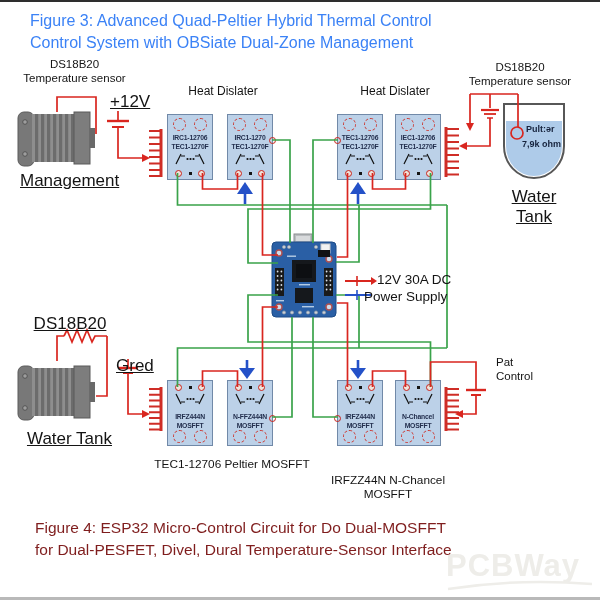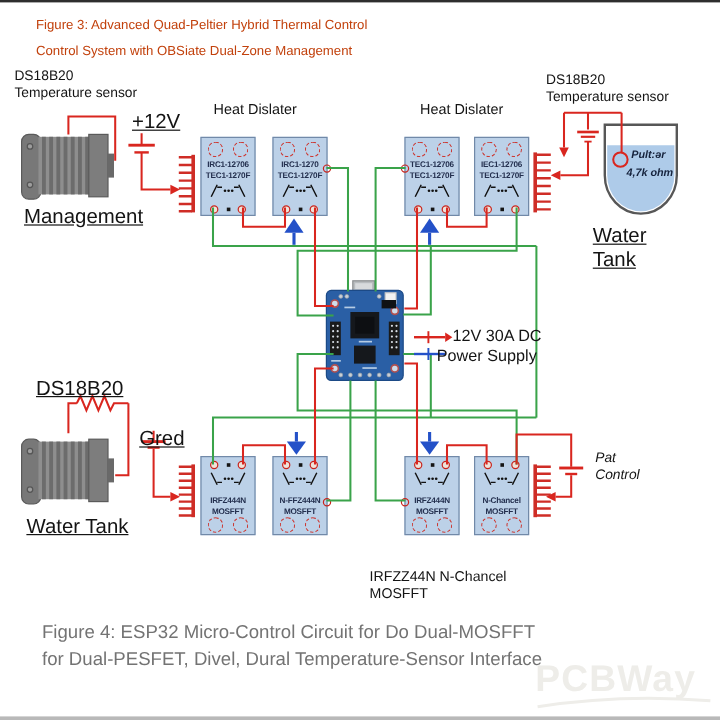--- a/index.html
+++ b/index.html
@@ -1,26 +1,26 @@
 <!DOCTYPE html>
 <html><head>
 <meta charset="utf-8">
 <style>
   html,body{margin:0;padding:0;background:#fff;}
   #stage{position:relative;width:600px;height:600px;background:#fff;overflow:hidden;
          font-family:"Liberation Sans",sans-serif;}
   .layer{position:absolute;left:0;top:0;z-index:3;pointer-events:none;}
   .lbl{position:absolute;color:#141414;z-index:4;white-space:nowrap;}
-  .ctr{white-space:normal;}
-  .title{font-size:11px;line-height:22px;color:#c2410c;}
-  .figcap{font-size:15.5px;line-height:21.5px;color:#737373;}
+  .ctr{text-align:center;white-space:normal;}
+  .title{font-size:16px;line-height:22px;color:#3b82f6;}
+  .figcap{font-size:15.5px;line-height:21.5px;color:#7f1d1d;}
   .small{font-size:11.5px;line-height:14px;}
   .med{font-size:17px;text-decoration:underline;}
   .legend{font-size:13.5px;line-height:17px;}
-  .probe{font-size:9px;font-weight:bold;color:#16233d;font-style:italic;}
+  .probe{font-size:9px;font-weight:bold;color:#16233d;}
   .watermark{font-size:31px;font-weight:bold;color:#eeede9;letter-spacing:1px;z-index:1;}
   .edgebar{position:absolute;left:0;width:600px;z-index:6;}
   
   .module{position:absolute;width:46px;height:66px;background:#bcd1e8;border:1.4px solid #7189a8;
           box-sizing:border-box;display:flex;flex-direction:column;align-items:center;z-index:2;}
   .crow,.trow{width:100%;display:flex;justify-content:space-between;box-sizing:border-box;align-items:center;}
   .crow{padding:3px 5px 0;}
   .trow{padding:0 7px;}
   .trow.bot{margin-top:auto;margin-bottom:3px;}
   .trow.top{margin-top:3px;}
@@ -55,35 +55,36 @@
   <div class="lbl med ctr" style="left:20px;top:171px;width:95px;">Management</div>
 
   <div class="lbl small ctr" style="left:178px;top:84px;width:90px;font-size:12px;">Heat Dislater</div>
   <div class="lbl small ctr" style="left:350px;top:84px;width:90px;font-size:12px;">Heat Dislater</div>
 
   <div class="lbl small ctr" style="left:455px;top:60px;width:130px;">
     <div>DS18B20</div>
     <div>Temperature sensor</div>
   </div>
   <div class="lbl probe" style="left:526px;top:124px;z-index:5;">Pult:ər</div>
-  <div class="lbl probe" style="left:522px;top:139px;z-index:5;">4,7k ohm</div>
+  <div class="lbl probe" style="left:522px;top:139px;z-index:5;">7,9k ohm</div>
   <div class="lbl med ctr" style="left:494px;top:187px;width:80px;">Water Tank</div>
 
   <div class="lbl legend" style="left:377px;top:271px;">12V 30A DC</div>
   <div class="lbl legend" style="left:364px;top:288px;">Power Supply</div>
 
   <div class="lbl med ctr" style="left:30px;top:314px;width:80px;">DS18B20</div>
   <div class="lbl med" style="left:116px;top:356px;">Gred</div>
   <div class="lbl med ctr" style="left:22px;top:429px;width:95px;">Water Tank</div>
 
-  <div class="lbl small" style="left:496px;top:375px;font-style:italic;">
+  <div class="lbl small" style="left:496px;top:355px;">
     <div>Pat</div>
     <div>Control</div>
   </div>
 
+  <div class="lbl small ctr" style="left:152px;top:457px;width:160px;font-size:11.8px;">TEC1-12706 Peltier MOSFFT</div>
   <div class="lbl small ctr" style="left:308px;top:473px;width:160px;font-size:11.8px;">IRFZZ44N N-Chancel MOSFFT</div>
 
   <div class="lbl figcap" style="left:35px;top:517px;">
     <div>Figure 4: ESP32 Micro-Control Circuit for Do Dual-MOSFFT</div>
     <div>for Dual-PESFET, Divel, Dural Temperature-Sensor Interface</div>
   </div>
 
   <div class="lbl watermark" style="left:446px;top:548px;">PCBWay</div>
 
   <div class="module" style="left:167px;top:114px;">

